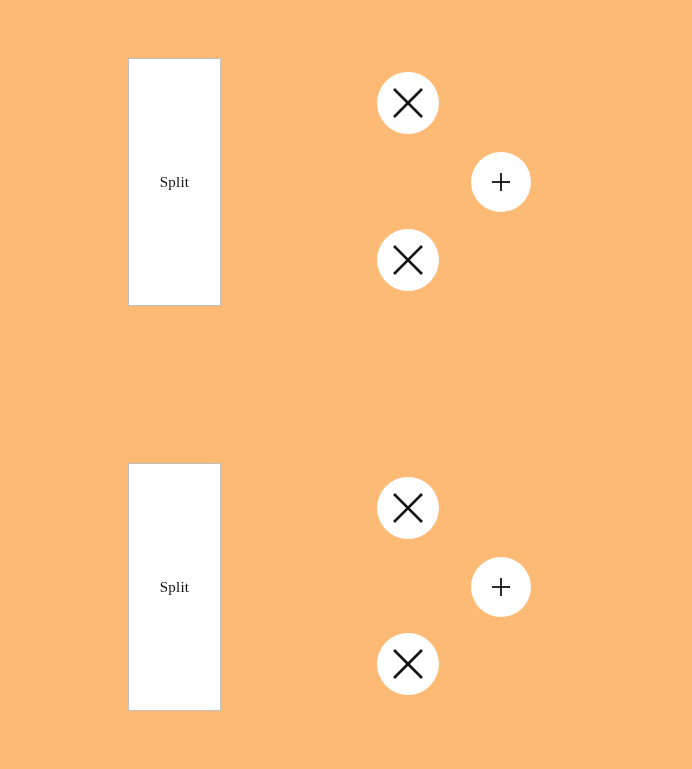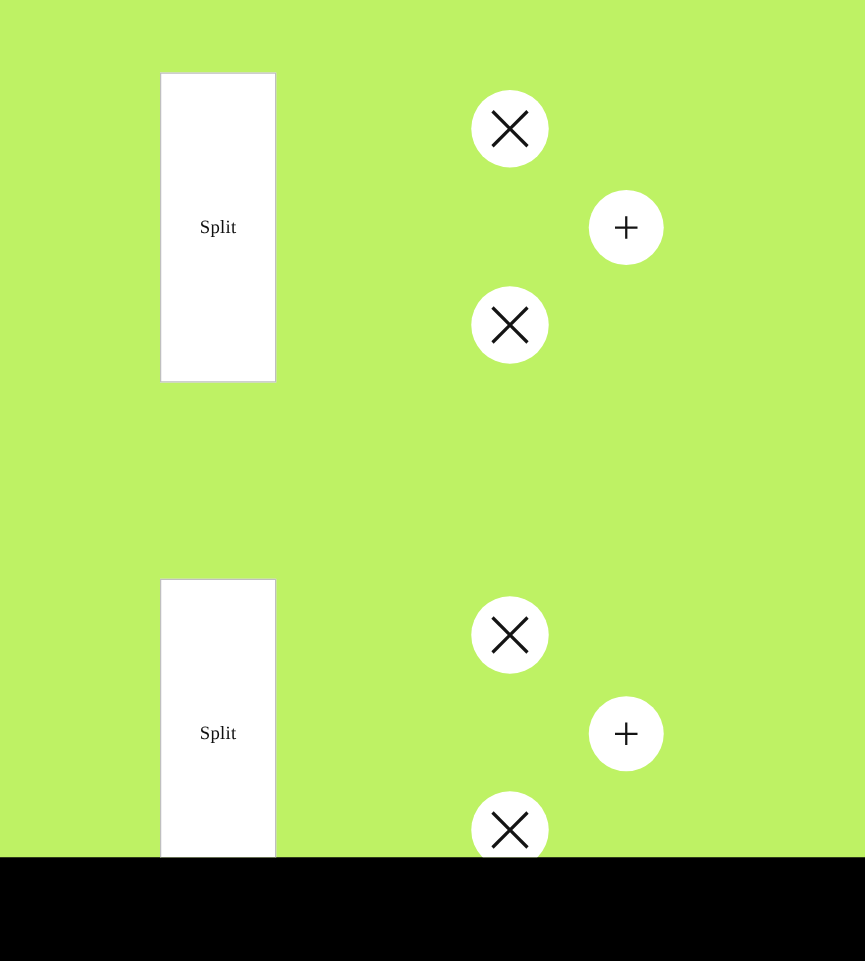--- a/index.html
+++ b/index.html
@@ -8,22 +8,22 @@
     padding: 0;
     background: #000000;
   }
   body {
     font-family: "Liberation Serif", "DejaVu Serif", serif;
   }
 
   #canvas {
     position: relative;
     width: 692px;
-    height: 686px;
-    background: #bef264;
+    height: 769px;
+    background: #fdba74;
     overflow: hidden;
   }
 
   .group {
     position: absolute;
     left: 0;
     width: 692px;
   }
 
   

